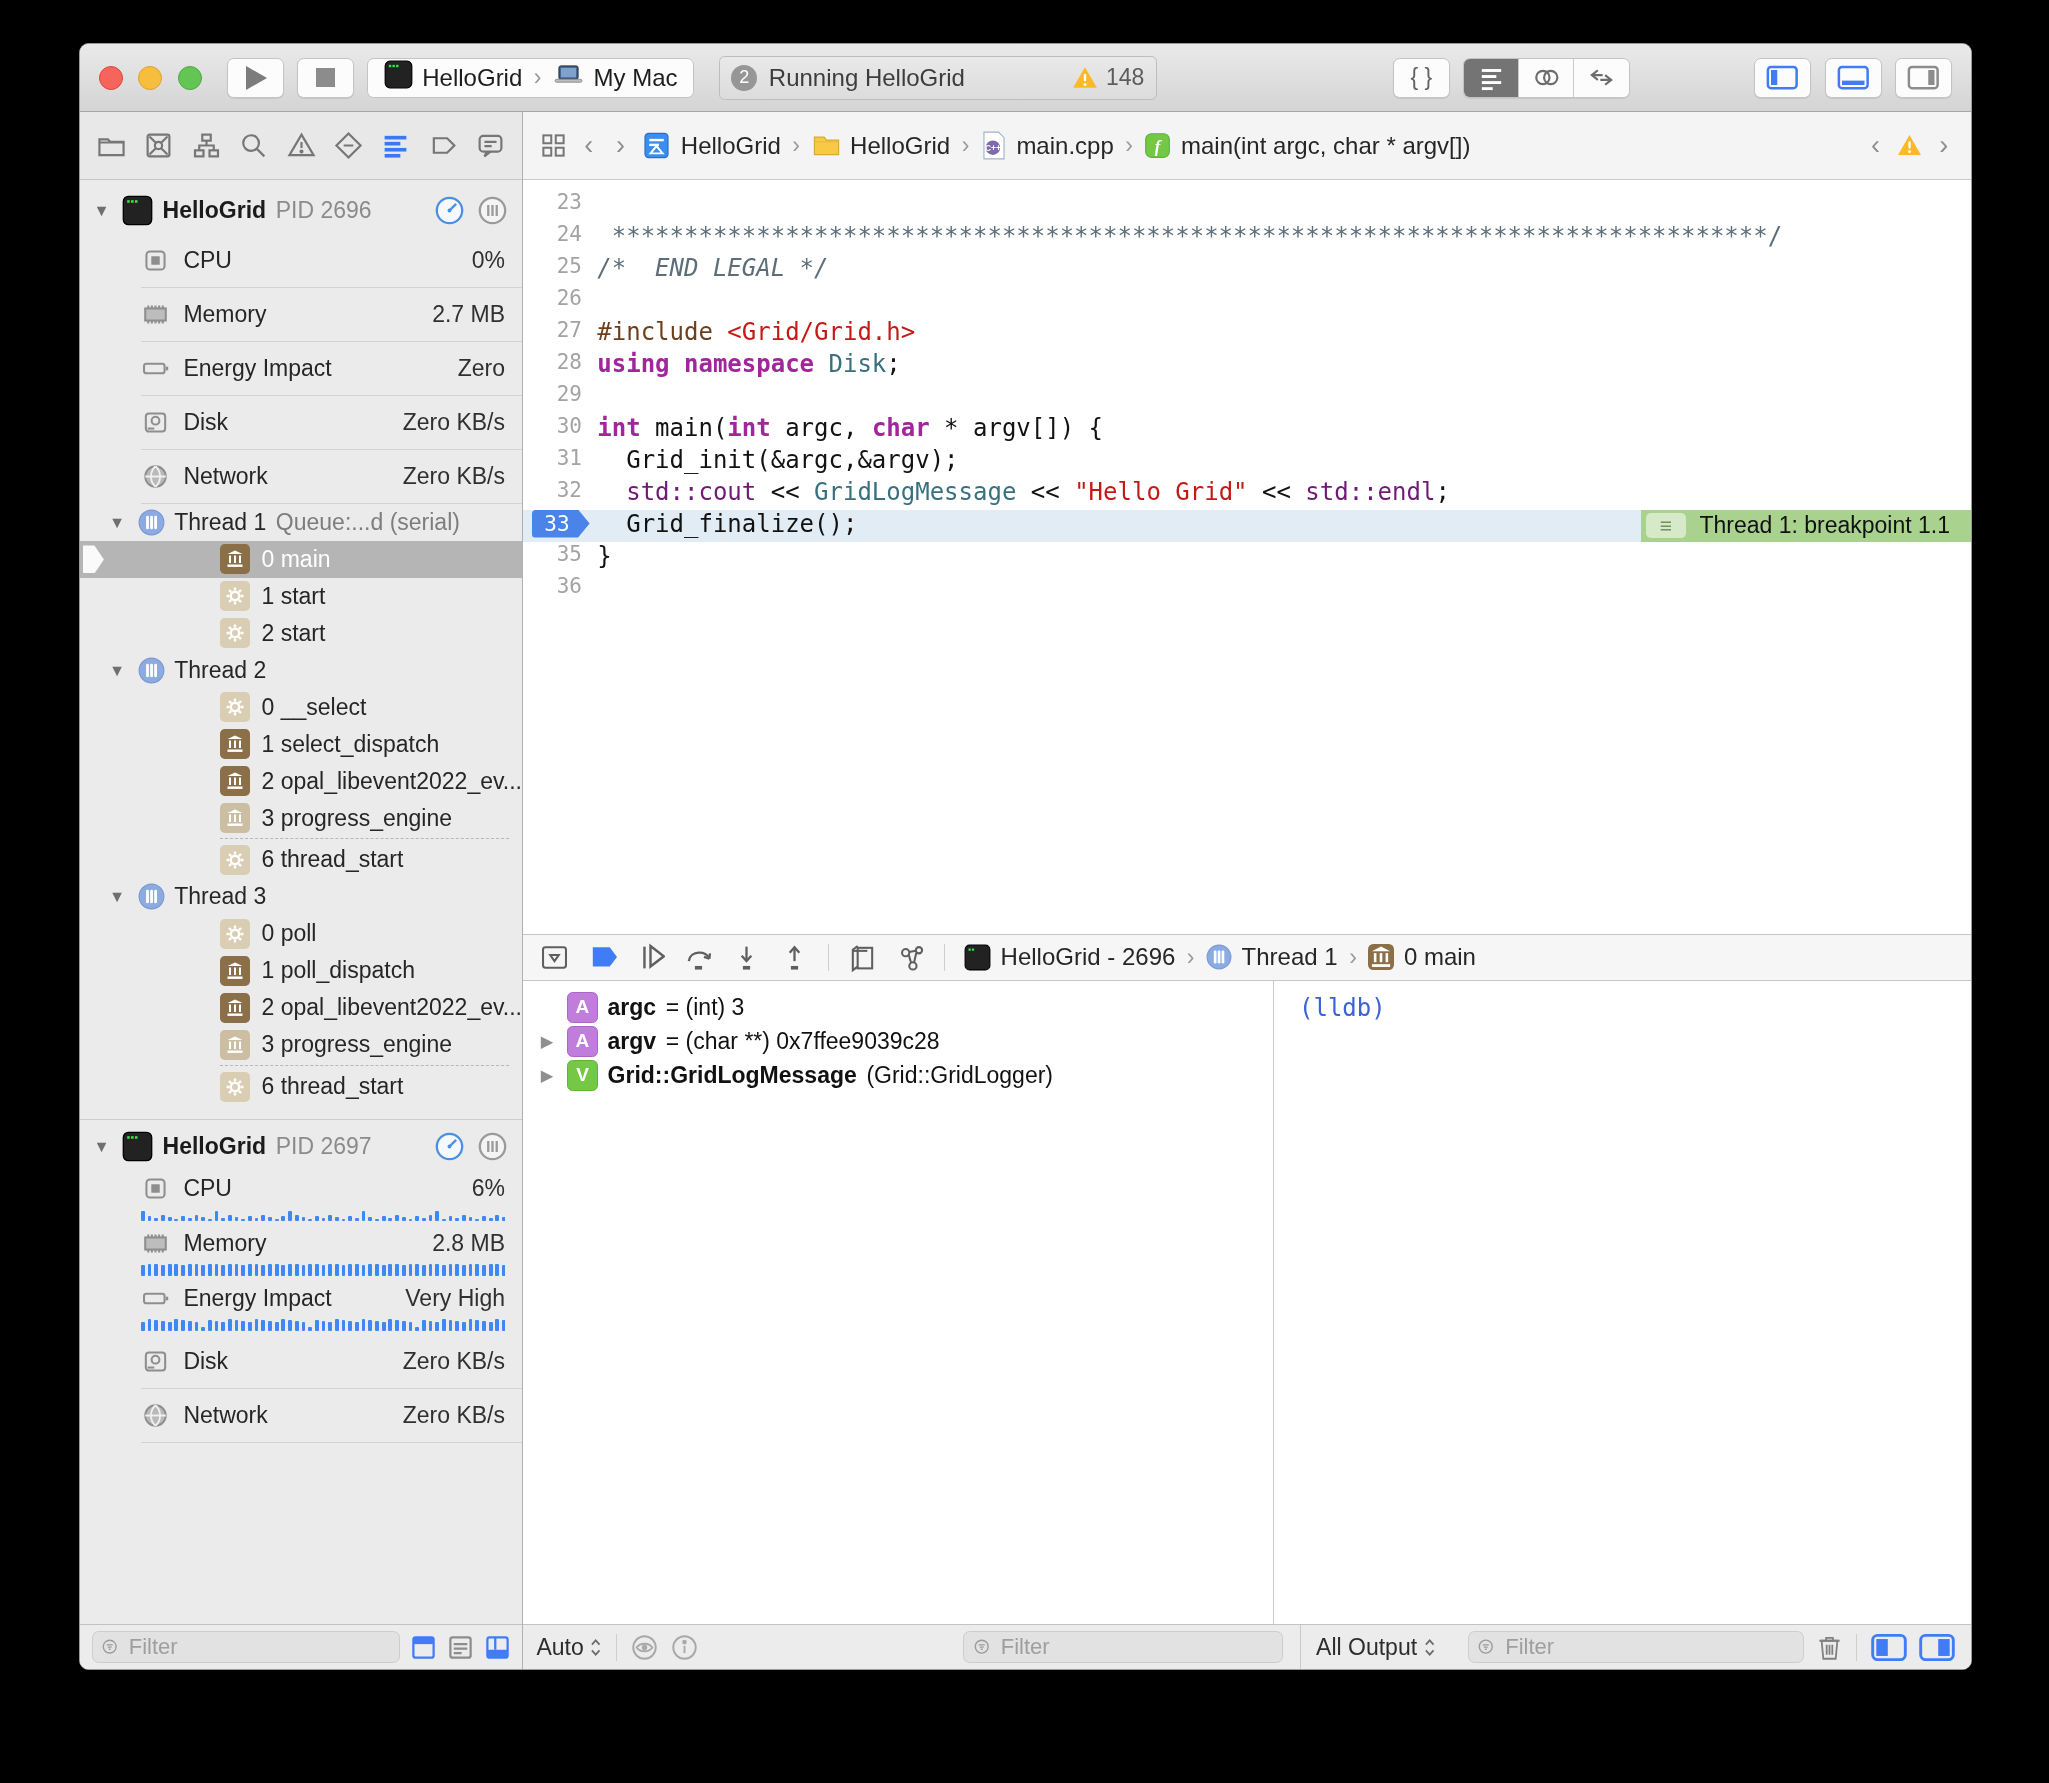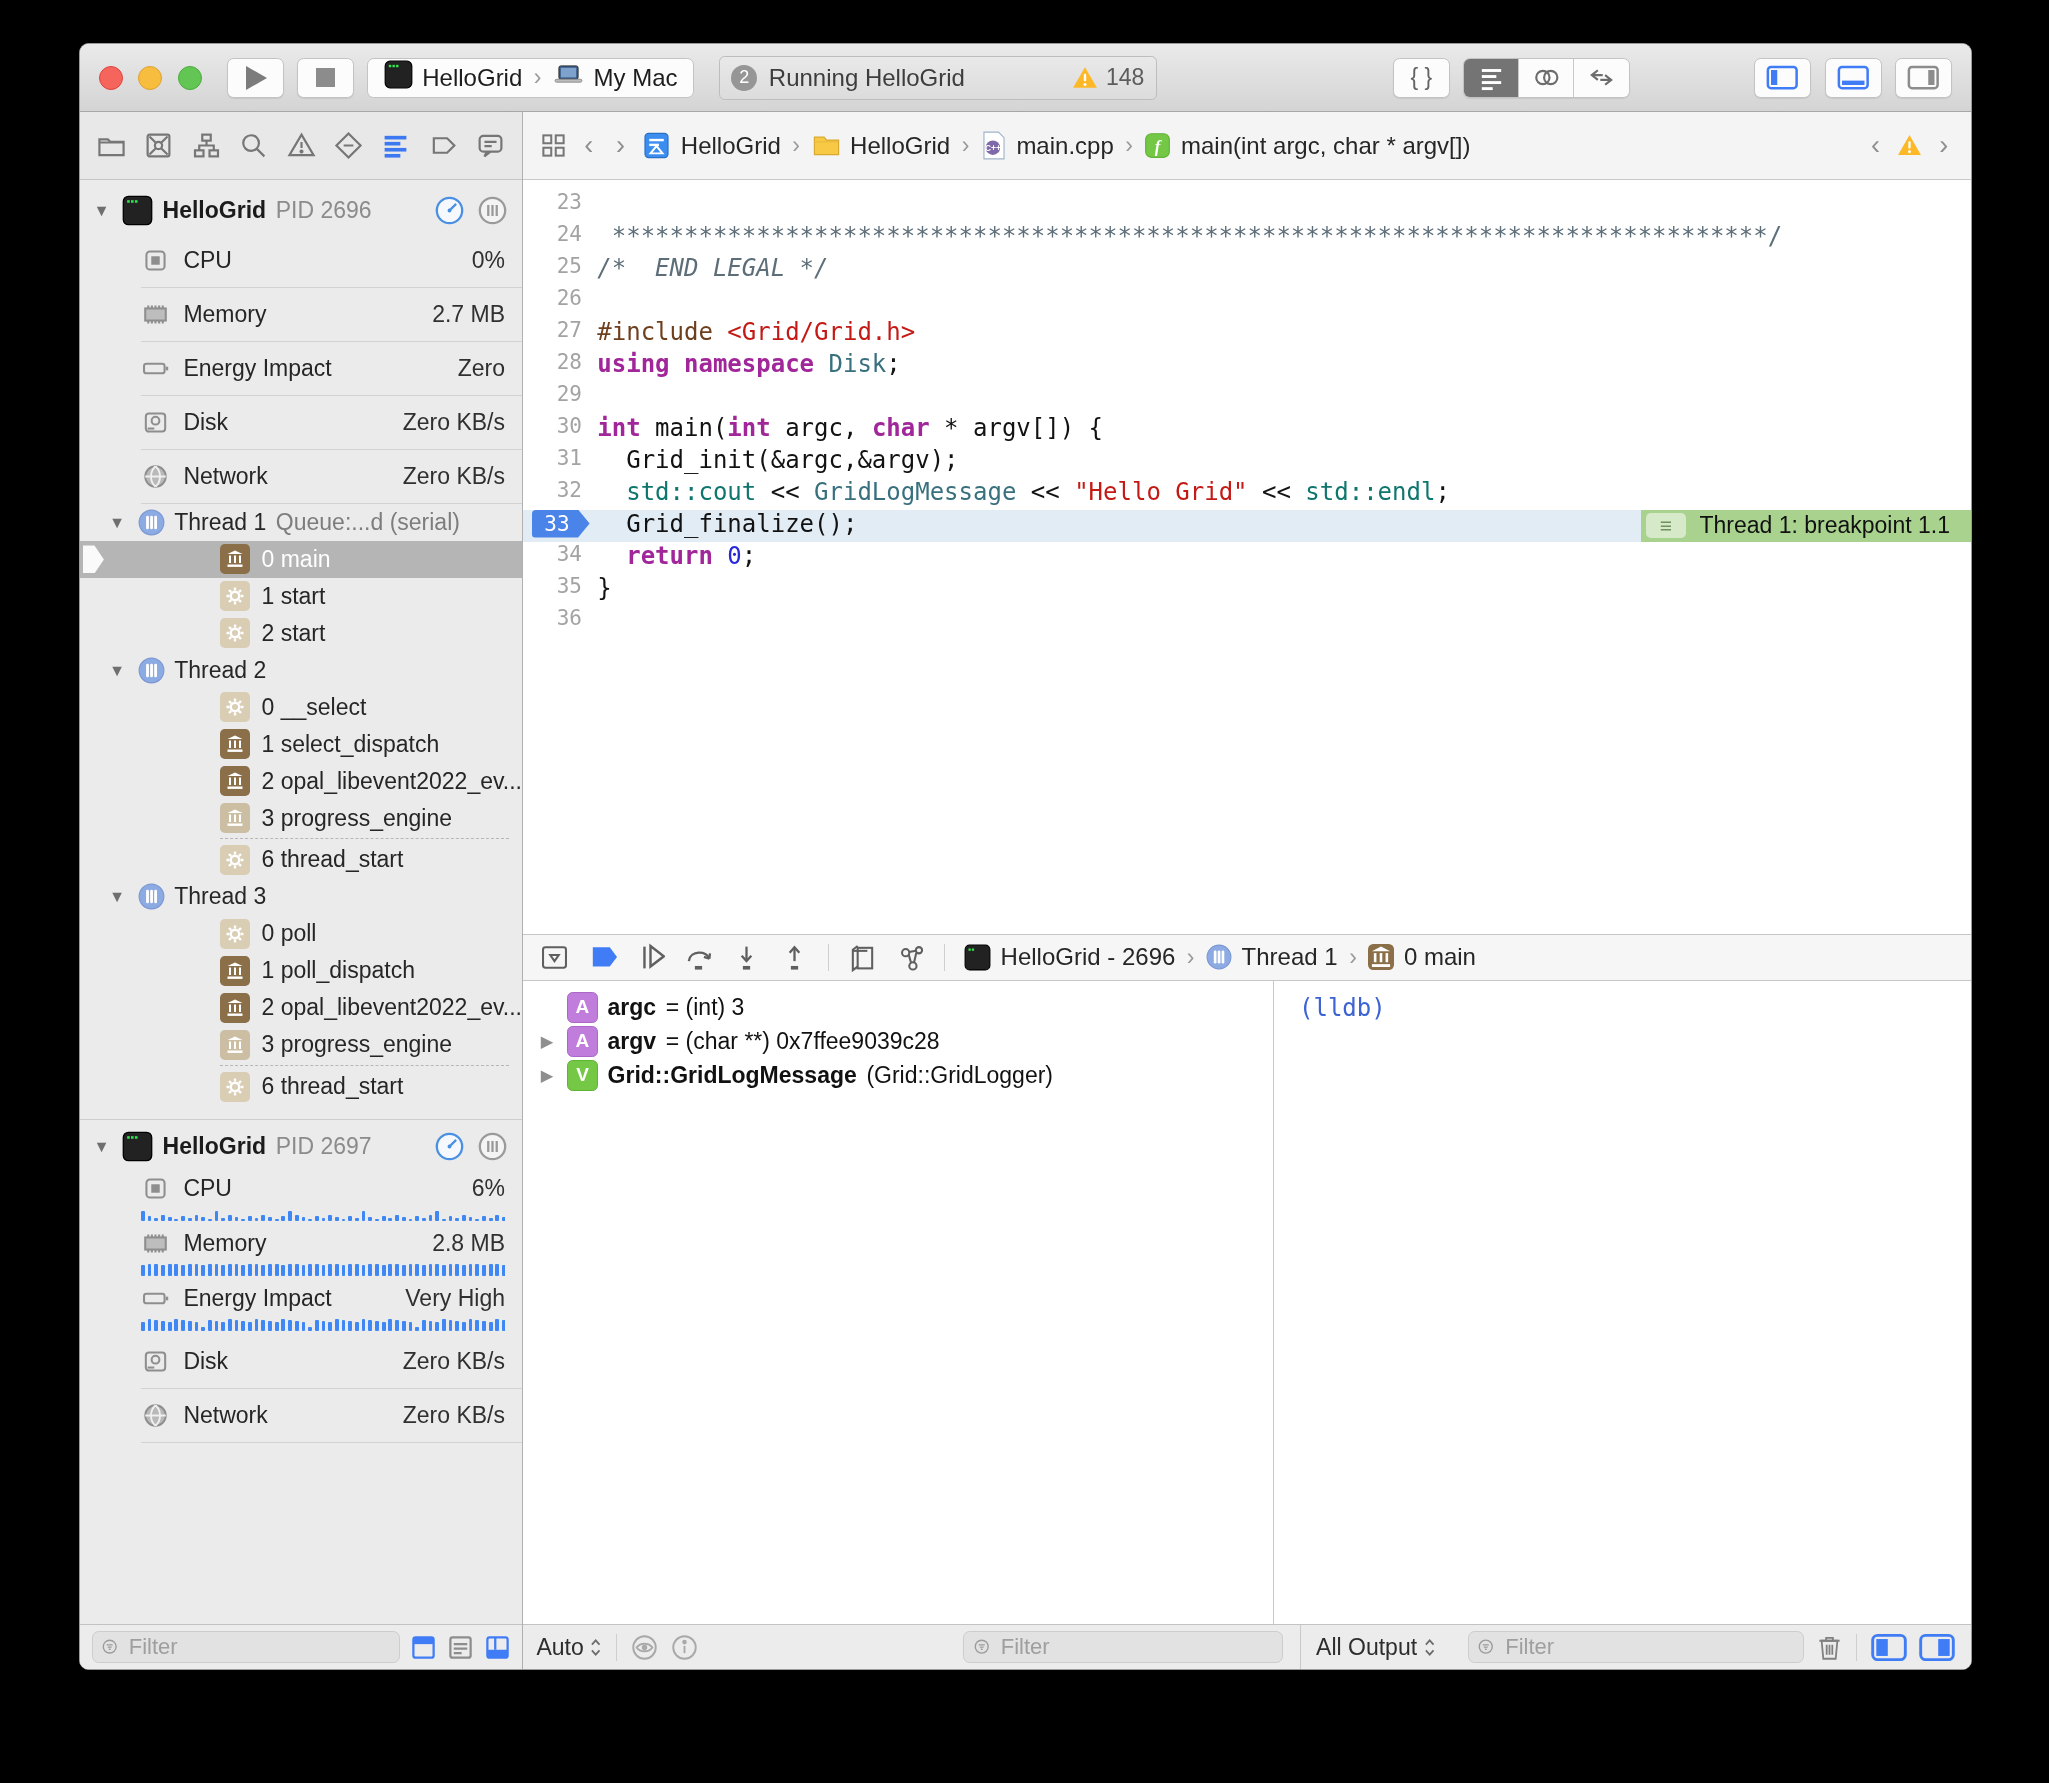--- a/index.html
+++ b/index.html
@@ -99,21 +99,21 @@
   .ln-badge{display:inline-block;min-width:50px;background:#4a84e8;color:#fff;font-size:21px;line-height:28px;
             text-align:center;clip-path:polygon(0 0,80% 0,100% 50%,80% 100%,0 100%);border-radius:3.8px 0 0 3.8px;
             padding-right:7.6px;margin-right:-7.6px;}
   .ltext{white-space:pre;}
   .tk-cm{color:#5d6e78;}
   .tk-cmi{color:#5d6e78;font-style:italic;}
   .tk-pp{color:#6e3f1d;}
   .tk-str{color:#c41a16;}
   .tk-kw{color:#a0269a;font-weight:600;}
   .tk-ty{color:#38707e;}
-  .tk-std{color:#0f766e;}
+  .tk-std{color:#701a75;}
   .tk-num{color:#2729d8;}
   .tk-pl{color:#121212;}
   .annotation{position:absolute;right:0;top:0;height:32px;background:#a9d28f;display:flex;align-items:center;
               padding:0 21px 0 4.8px;gap:13.4px;font-family:"Liberation Sans",sans-serif;font-size:23px;color:#111;}
   .ann-chip{width:40px;height:25px;background:#d6e9c8;border-radius:4.8px;color:#71925c;font-size:21px;
             display:flex;align-items:center;justify-content:center;}
   
   .dbgbar{height:45px;flex:none;background:#f6f6f6;border-top:1px solid #c6c6c6;border-bottom:1px solid #c6c6c6;
           display:flex;align-items:center;gap:19px;padding:0 17px;font-size:24px;color:#262626;}
   .dsep{width:1px;height:27px;background:#cfcfcf;}
@@ -969,24 +969,20 @@
           </div>
           <div class="code-row bp">
             <div class="gutter"><span class="ln-badge">33</span></div>
             <div class="ltext"><span class="tk-pl">  Grid_finalize();</span></div>
             <div class="annotation">
               <span class="ann-chip">≡</span>
               <span>Thread 1: breakpoint 1.1</span>
             </div>
           </div>
           <div class="code-row">
-            <div class="gutter">34</div>
-            <div class="ltext"><span class="tk-pl">  </span><span class="tk-kw">return</span><span class="tk-pl"> </span><span class="tk-num">0</span><span class="tk-pl">;</span></div>
-          </div>
-          <div class="code-row">
             <div class="gutter">35</div>
             <div class="ltext"><span class="tk-pl">}</span></div>
           </div>
           <div class="code-row">
             <div class="gutter">36</div>
             <div class="ltext"></div>
           </div>
         </div>
 
       <div class="dbgbar">

